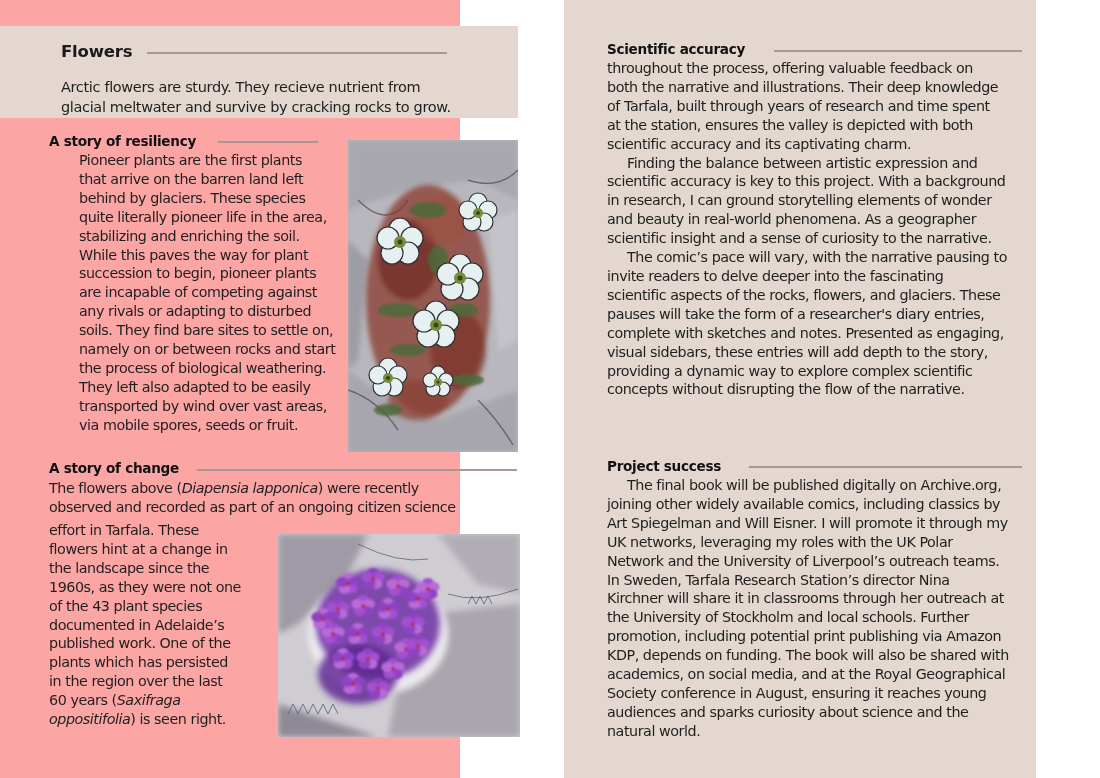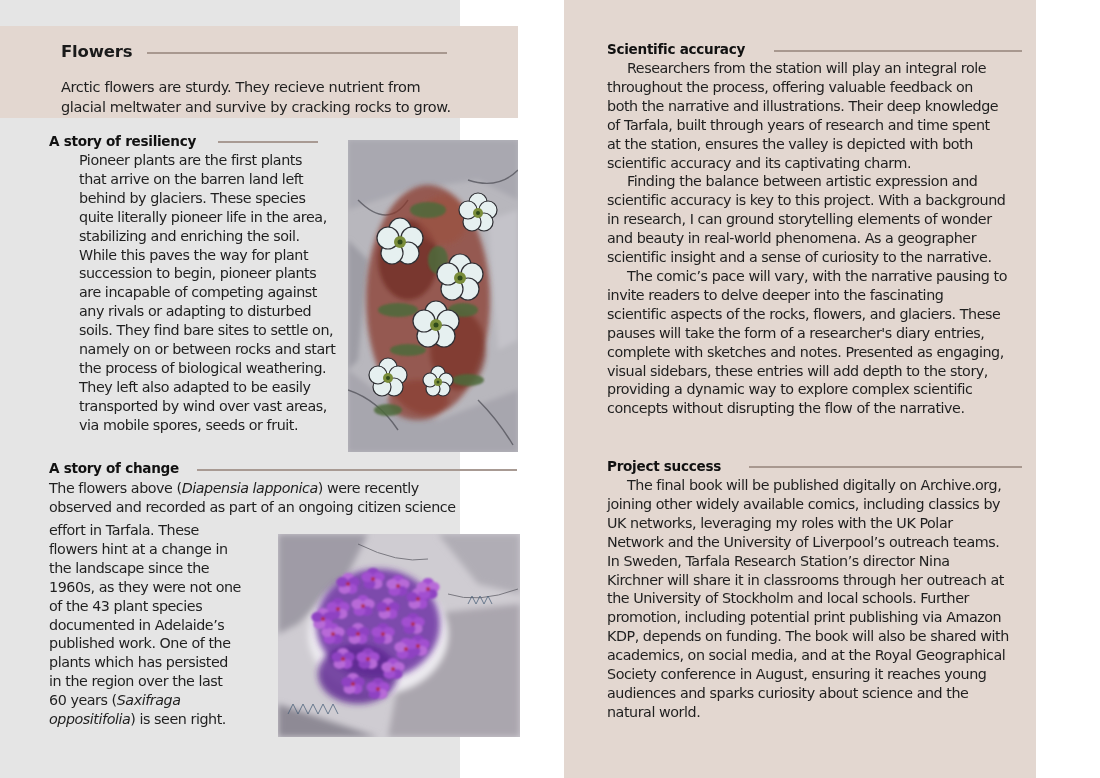--- a/index.html
+++ b/index.html
@@ -1,19 +1,19 @@
 <!DOCTYPE html>
 <html><head>
   <meta charset="utf-8">
   <style>
     * { box-sizing: border-box; margin: 0; padding: 0; }
     html, body { width: 1100px; height: 778px; overflow: hidden; background: #ffffff; }
     body { position: relative; font-family: "DejaVu Sans", "Liberation Sans", sans-serif; color: #1a1a1a; }
 
-    .left-page { position: absolute; left: 0; top: 0; width: 460px; height: 778px; background: #e5e5e5; }
+    .left-page { position: absolute; left: 0; top: 0; width: 460px; height: 778px; background: #fca5a5; }
     .right-page { position: absolute; left: 564px; top: 0; width: 472px; height: 778px; background: #e3d7d0; }
 
     
     .header-band { position: absolute; left: 0; top: 26px; width: 518px; height: 92px; background: #e3d7d0; }
     .header-title { position: absolute; left: 61px; top: 16px; font-size: 16.5px; font-weight: bold; color: #1a1a1a; letter-spacing: -0.2px; }
     .rule { position: absolute; height: 2px; background: #a8988f; }
     .header-rule { left: 147px; top: 26px; width: 300px; }
     .header-text { position: absolute; left: 61px; top: 52px; width: 450px; font-size: 14.5px; line-height: 19.5px; color: #1f1f1f; letter-spacing: -0.35px; }
 
     
@@ -405,21 +405,20 @@
           </g>
         </g>
     </svg>
   </div>
 </div>
 
 <div class="right-page">
   <div class="sec-title sci-title">Scientific accuracy</div>
   <div class="rule sci-rule"></div>
   <div class="body-text sci-text">
-    <p><span class="indent"></span><span>Researchers from the station will play an integral role</span></p>
     <p>throughout the process, offering valuable feedback on</p>
     <p>both the narrative and illustrations. Their deep knowledge</p>
     <p>of Tarfala, built through years of research and time spent</p>
     <p>at the station, ensures the valley is depicted with both</p>
     <p>scientific accuracy and its captivating charm.</p>
     <p><span class="indent"></span><span>Finding the balance between artistic expression and</span></p>
     <p>scientific accuracy is key to this project. With a background</p>
     <p>in research, I can ground storytelling elements of wonder</p>
     <p>and beauty in real-world phenomena. As a geographer</p>
     <p>scientific insight and a sense of curiosity to the narrative.</p>
@@ -431,20 +430,21 @@
     <p>visual sidebars, these entries will add depth to the story,</p>
     <p>providing a dynamic way to explore complex scientific</p>
     <p>concepts without disrupting the flow of the narrative.</p>
   </div>
 
   <div class="sec-title ps-title">Project success</div>
   <div class="rule ps-rule"></div>
   <div class="body-text ps-text">
     <p><span class="indent"></span><span>The final book will be published digitally on Archive.org,</span></p>
     <p>joining other widely available comics, including classics by</p>
+    <p>Art Spiegelman and Will Eisner. I will promote it through my</p>
     <p>UK networks, leveraging my roles with the UK Polar</p>
     <p>Network and the University of Liverpool’s outreach teams.</p>
     <p>In Sweden, Tarfala Research Station’s director Nina</p>
     <p>Kirchner will share it in classrooms through her outreach at</p>
     <p>the University of Stockholm and local schools. Further</p>
     <p>promotion, including potential print publishing via Amazon</p>
     <p>KDP, depends on funding. The book will also be shared with</p>
     <p>academics, on social media, and at the Royal Geographical</p>
     <p>Society conference in August, ensuring it reaches young</p>
     <p>audiences and sparks curiosity about science and the</p>

